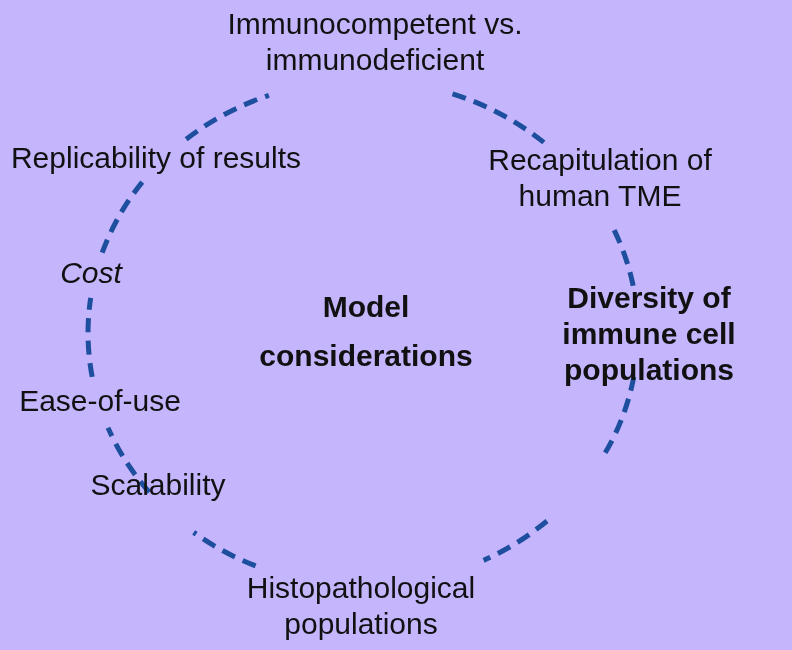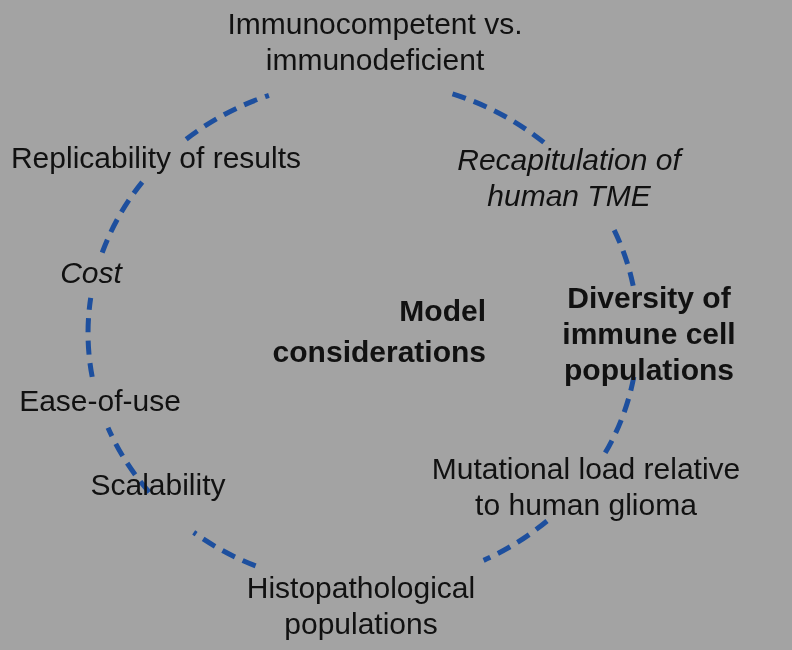--- a/index.html
+++ b/index.html
@@ -4,21 +4,21 @@
 <style>
   html, body {
     margin: 0;
     padding: 0;
     background: #ffffff;
   }
   .stage {
     position: relative;
     width: 792px;
     height: 650px;
-    background: #a3a3a3;
+    background: #c4b5fd;
     overflow: hidden;
     font-family: "Liberation Sans", sans-serif;
     color: #111111;
   }
   .ring-svg {
     position: absolute;
     left: 0;
     top: 0;
     width: 792px;
     height: 650px;
@@ -34,29 +34,29 @@
     transform: translate(-50%, -50%);
     text-align: center;
     font-size: 30px;
     line-height: 36px;
     color: #111111;
     white-space: normal;
   }
   .center-label {
     position: absolute;
     transform: translate(-50%, -50%);
-    text-align: right;
+    text-align: center;
     font-size: 30px;
-    line-height: 41px;
+    line-height: 49px;
     font-weight: bold;
     color: #111111;
   }
   
   .pos-top            { left: 375px; top: 42px;  width: 340px; }
-  .pos-recapitulation { left: 569px; top: 178px; width: 250px; font-style: italic; }
+  .pos-recapitulation { left: 600px; top: 178px; width: 250px; }
   .pos-diversity      { left: 649px; top: 334px; width: 280px; font-weight: bold; }
   .pos-mutational     { left: 586px; top: 487px; width: 330px; }
   .pos-histopath      { left: 361px; top: 606px; width: 260px; }
   .pos-scalability    { left: 158px; top: 485px; width: 220px; }
   .pos-ease           { left: 100px; top: 401px; width: 220px; }
   .pos-cost           { left: 91px;  top: 273px; width: 160px; font-style: italic; }
   .pos-replicability  { left: 156px; top: 158px; width: 320px; }
   .pos-center         { left: 366px; top: 331px; width: 240px; }
 </style>
 </head>
@@ -72,21 +72,20 @@
     <path d="M 255.6 565.9 A 275 253 0 0 1 193.7 532.4"></path>
     <path d="M 149.3 492.2 A 275 253 0 0 1 108.0 427.8"></path>
     <path d="M 92.2 376.9 A 275 253 0 0 1 90.7 297.8"></path>
     <path d="M 102.2 252.7 A 275 253 0 0 1 143.4 180.7"></path>
     <path d="M 186.2 139.2 A 275 253 0 0 1 268.9 95.3"></path>
   </svg>
 
   <div class="node-label pos-top">Immunocompetent vs. immunodeficient</div>
   <div class="node-label pos-recapitulation">Recapitulation of human TME</div>
   <div class="node-label pos-diversity">Diversity of immune cell populations</div>
-  <div class="node-label pos-mutational">Mutational load relative to human glioma</div>
   <div class="node-label pos-histopath">Histopathological populations</div>
   <div class="node-label pos-scalability">Scalability</div>
   <div class="node-label pos-ease">Ease-of-use</div>
   <div class="node-label pos-cost">Cost</div>
   <div class="node-label pos-replicability">Replicability of results</div>
 
   <div class="center-label pos-center">Model considerations</div>
 
 </div>
 

